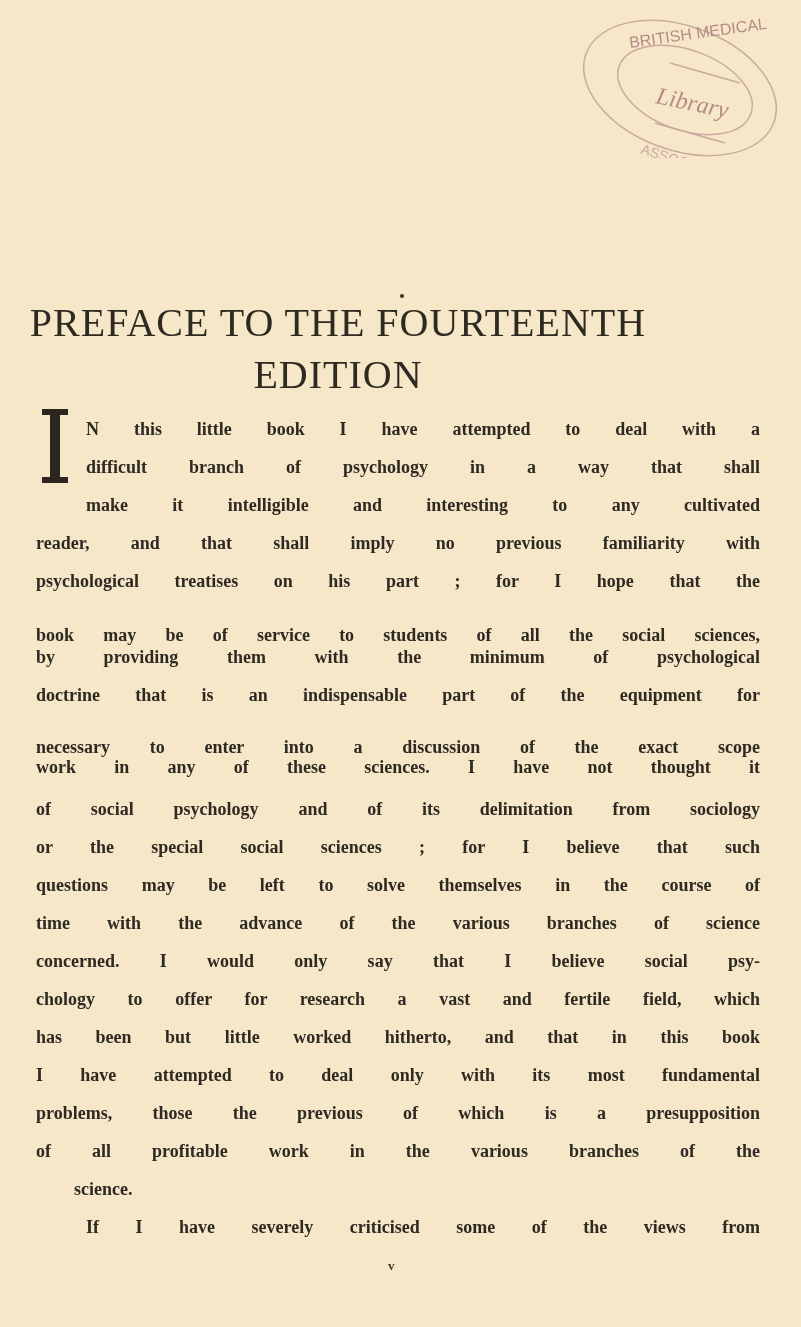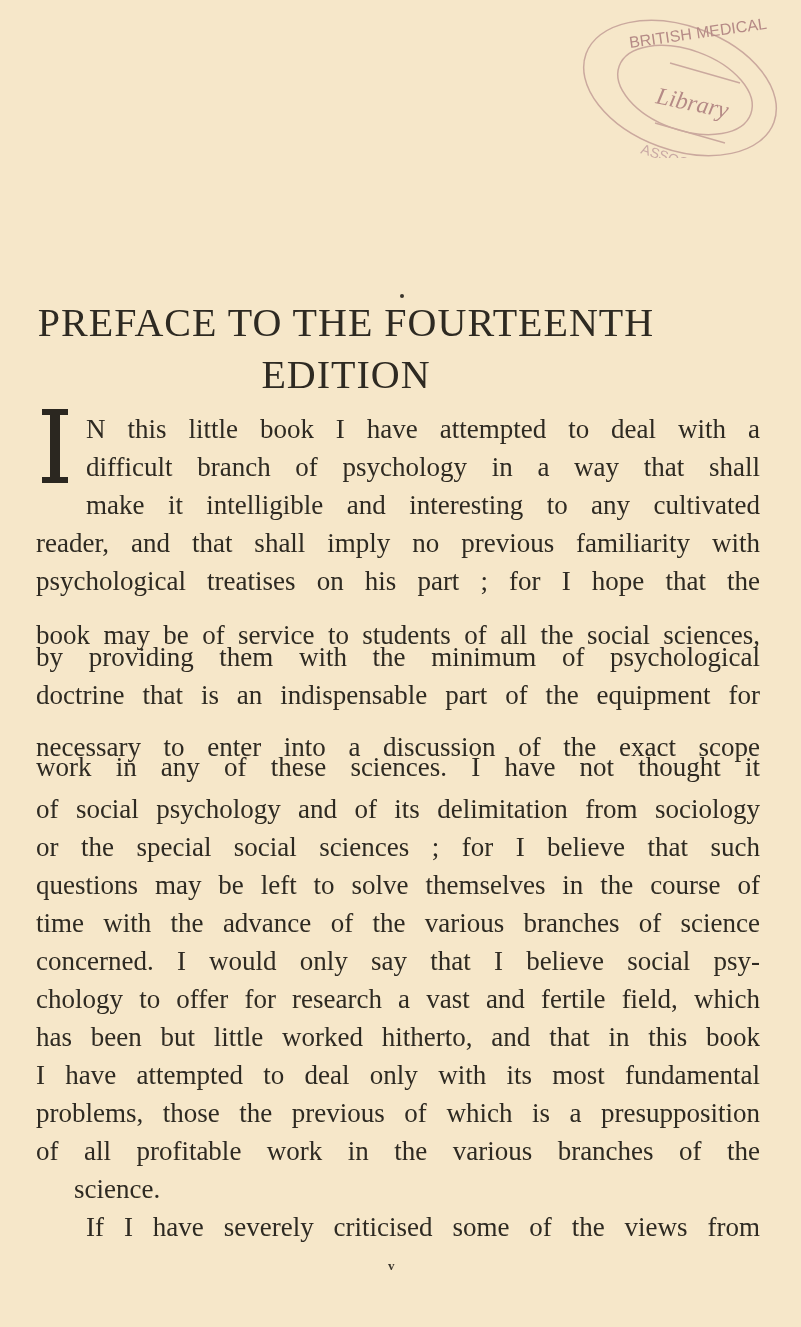--- a/index.html
+++ b/index.html
@@ -11,31 +11,31 @@
     color:#2e2a22;
   }
   .stamp {
     position:absolute; left:560px; top:8px; width:230px; height:150px;
   }
   .dot {
     position:absolute; left:400px; top:294px; width:4px; height:4px; border-radius:50%; background:#3a352c;
   }
   .title {
     position:absolute; left:0; width:676px; text-align:center;
-    font-size:40px; letter-spacing:1px; line-height:1;margin-left:8px;
+    font-size:40px; letter-spacing:1px; line-height:1;
   }
   .t1 { top:303px; }
   .t2 { top:355px; }
   .body {
     position:absolute; left:36px; width:724px; top:0;
   }
   .line {
     position:absolute; left:0; width:724px; height:38px;
-    font-size:27px; line-height:38px; white-space:nowrap;
-    text-align:justify; text-align-last:justify;
+    font-size:18px; line-height:38px; white-space:nowrap;
+    text-align:justify; text-align-last:justify;font-weight:bold;
   }
   .line.last { text-align-last:left;margin-left:38px; }
   .indent { left:50px; width:674px; }
   .dropcap {
     position:absolute; left:40px; top:407px; width:30px; height:78px;
   }
   .folio {
     position:absolute; left:388px; top:1258px; font-size:13px; font-weight:bold; color:#3a352c;
   }
 </style>

